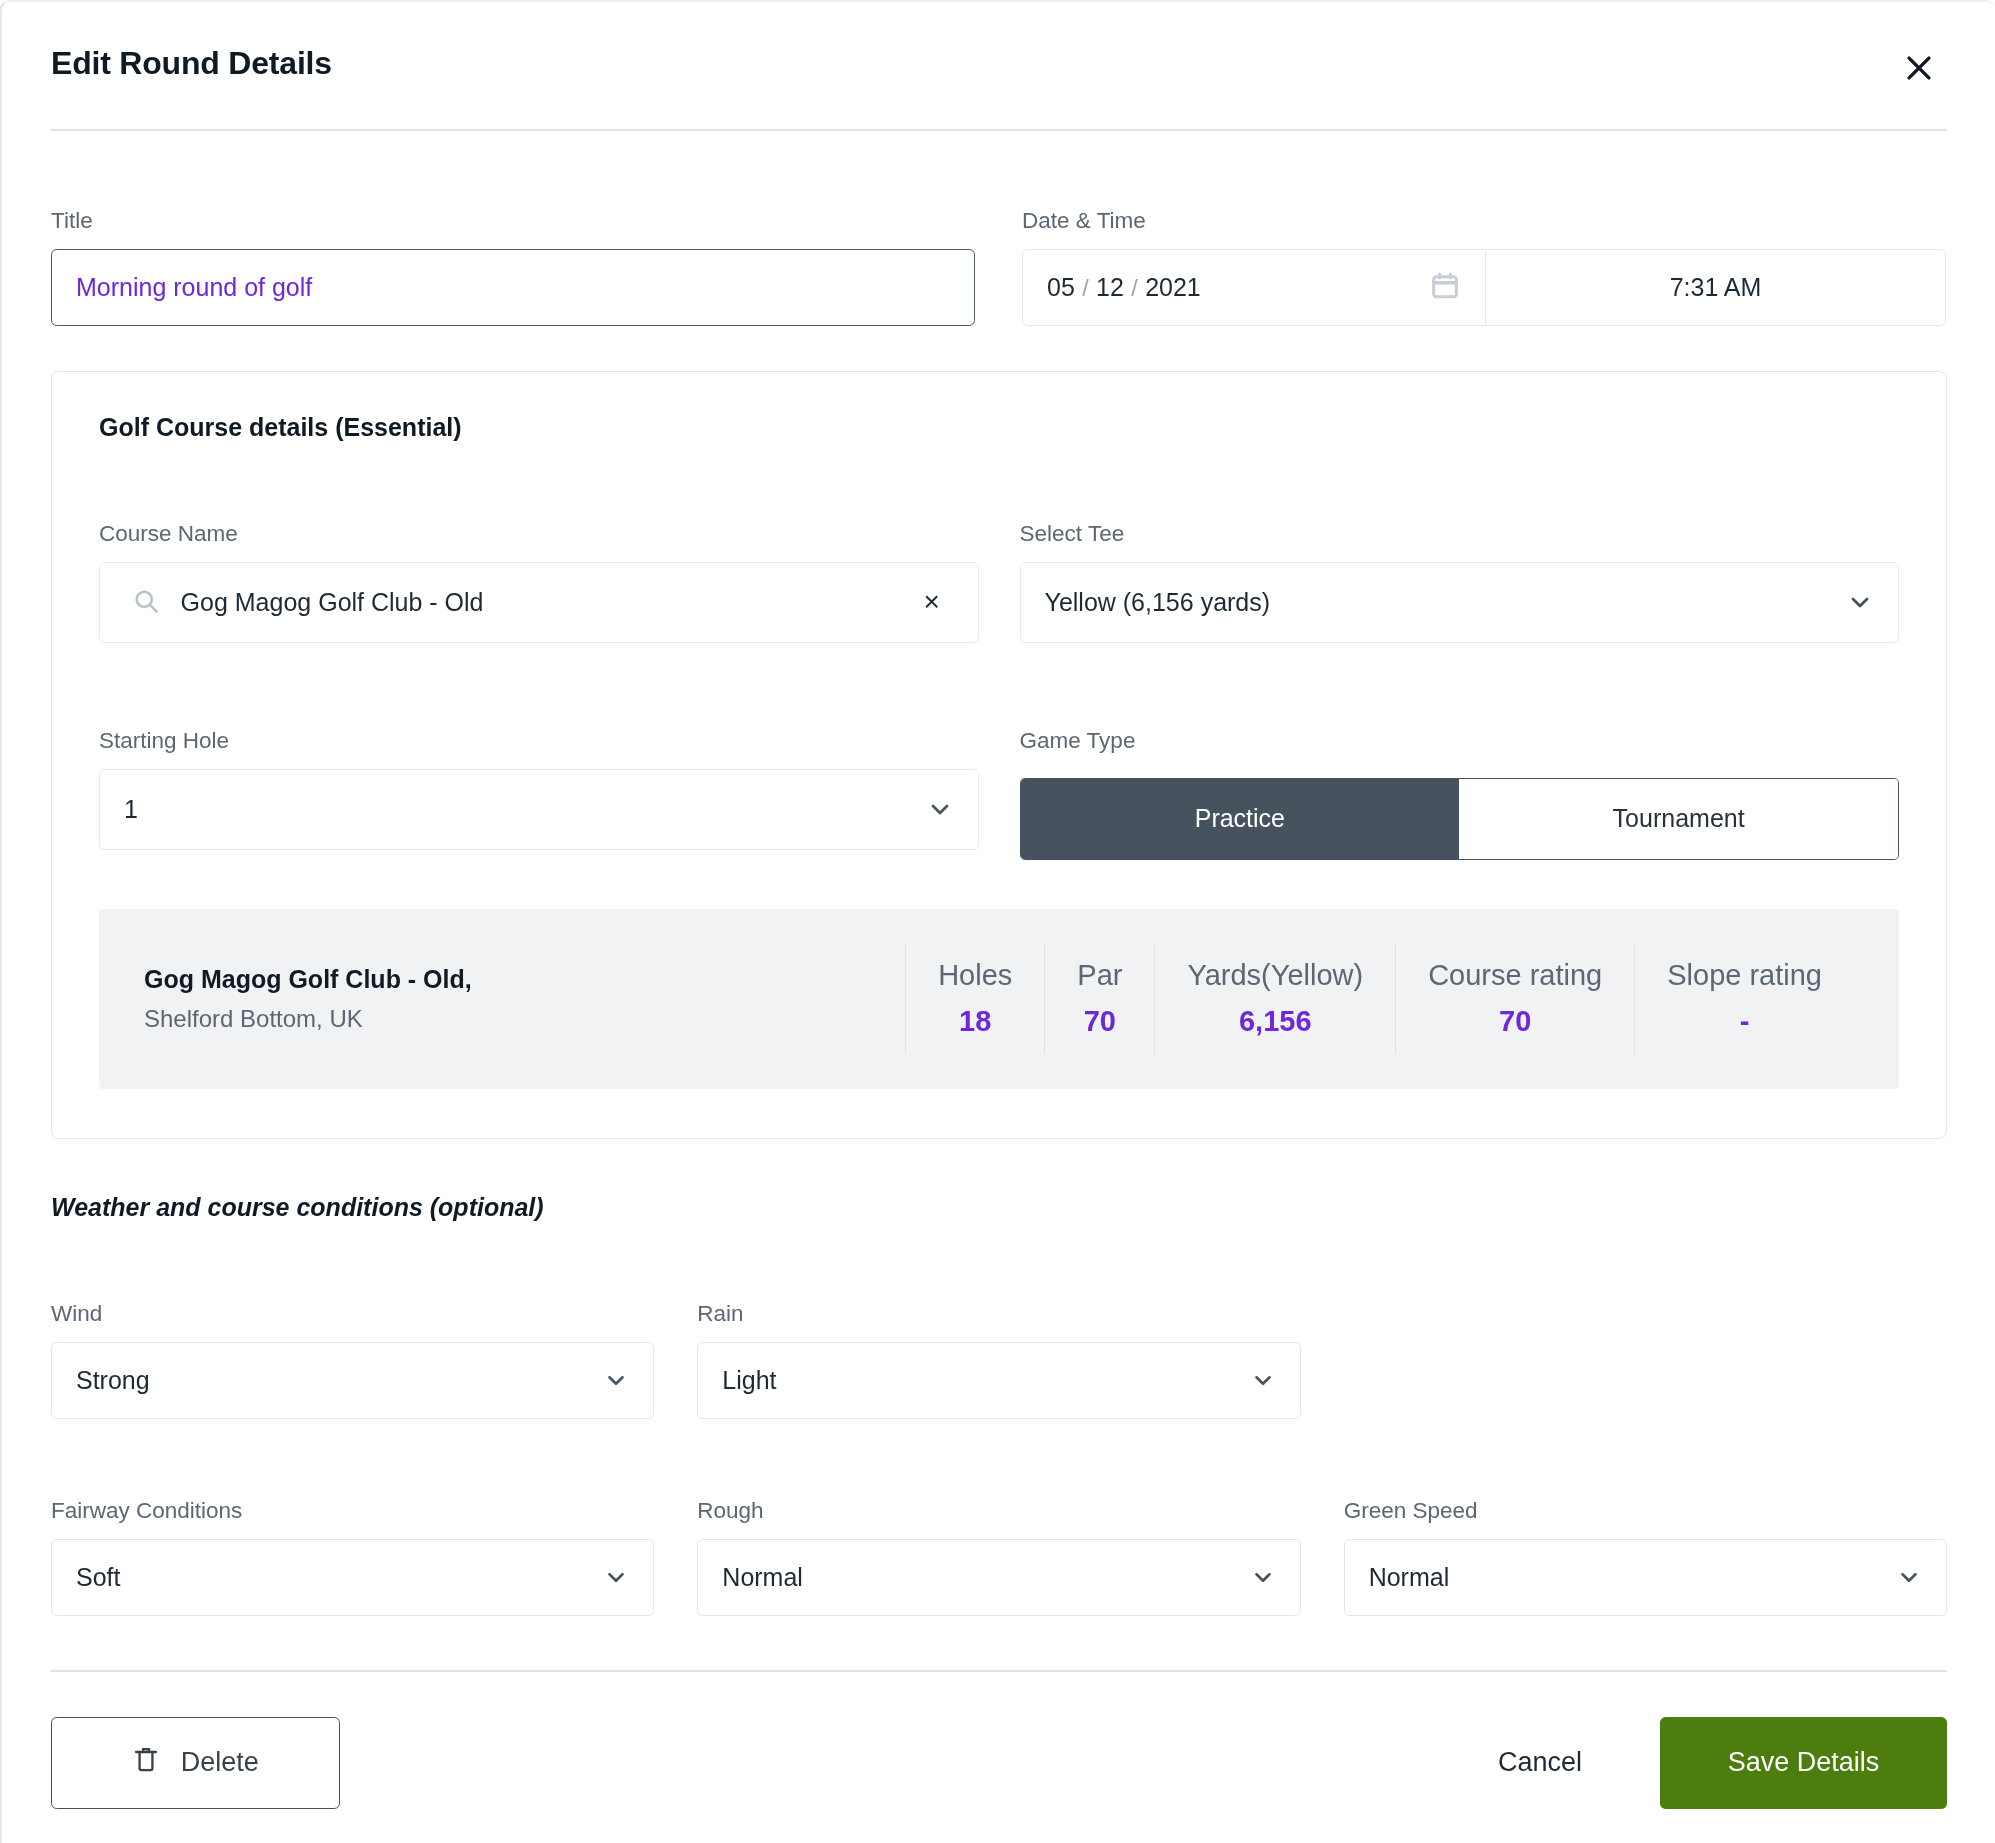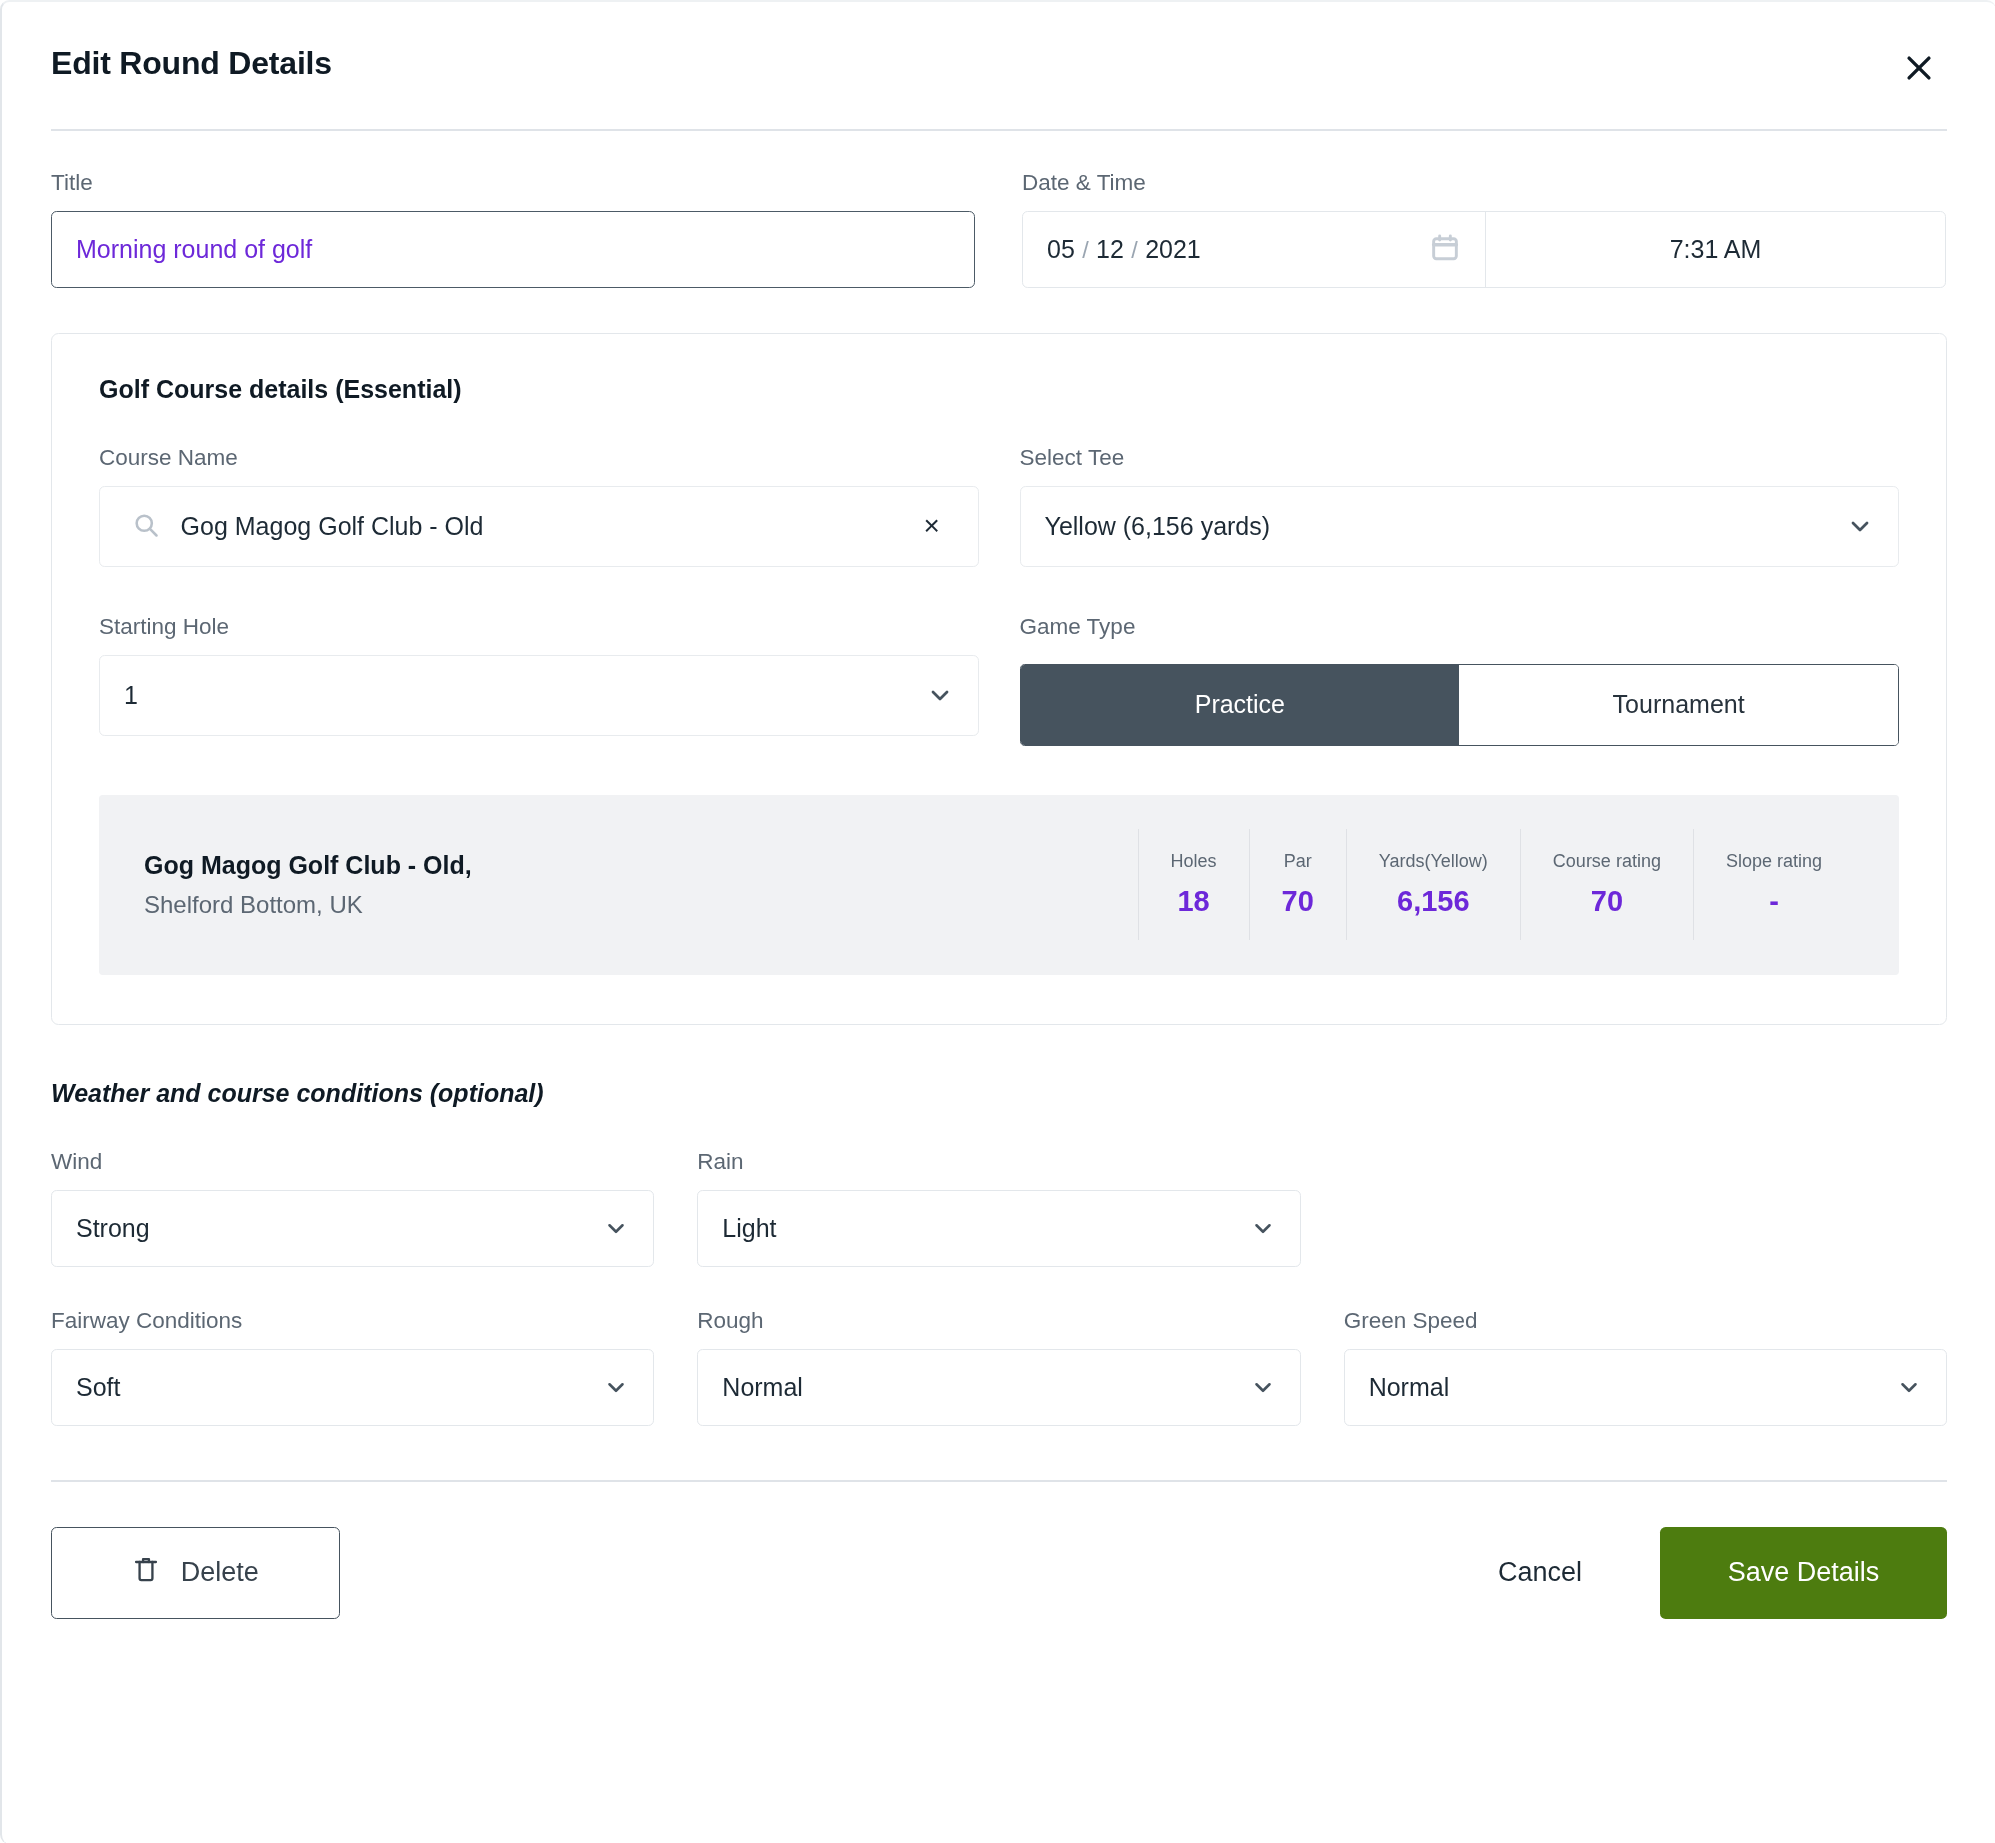--- a/index.html
+++ b/index.html
@@ -52,20 +52,21 @@
     background: #dfe3e8;
     width: 100%;
   }
 
   
   .field-label {
     font-size: 22.5px;
     color: #5c6773;
     margin-bottom: 15px;
     display: block;
+    margin-top: 38px;
   }
 
   .input-box {
     height: 77px;
     border: 1.9px solid #e3e7eb;
     border-radius: 5.6px;
     background: #fff;
     display: flex;
     align-items: center;
     padding: 0 24px;
@@ -192,21 +193,21 @@
     font-size: 25px; font-weight: bold; color: #0f1a24; margin-bottom: 11.2px;
   }
   .stats-loc { font-size: 24px; color: #5c6773; }
   .stat {
     text-align: center;
     border-left: 1.9px solid #dfe1e5;
     height: 111px;
     display: flex; flex-direction: column; justify-content: center;
     padding: 0 32px;
   }
-  .stat-label { font-size: 18px; color: #5c6773; margin-bottom: 13px; }
+  .stat-label { font-size: 29px; color: #5c6773; margin-bottom: 13px; }
   .stat-value { font-size: 29px; font-weight: bold; color: #6d28d9; }
 
   
   .weather-heading {
     margin-top: 54px;
     font-size: 25px;
     font-weight: bold;
     color: #0f1a24;
     font-style: italic;
   }

